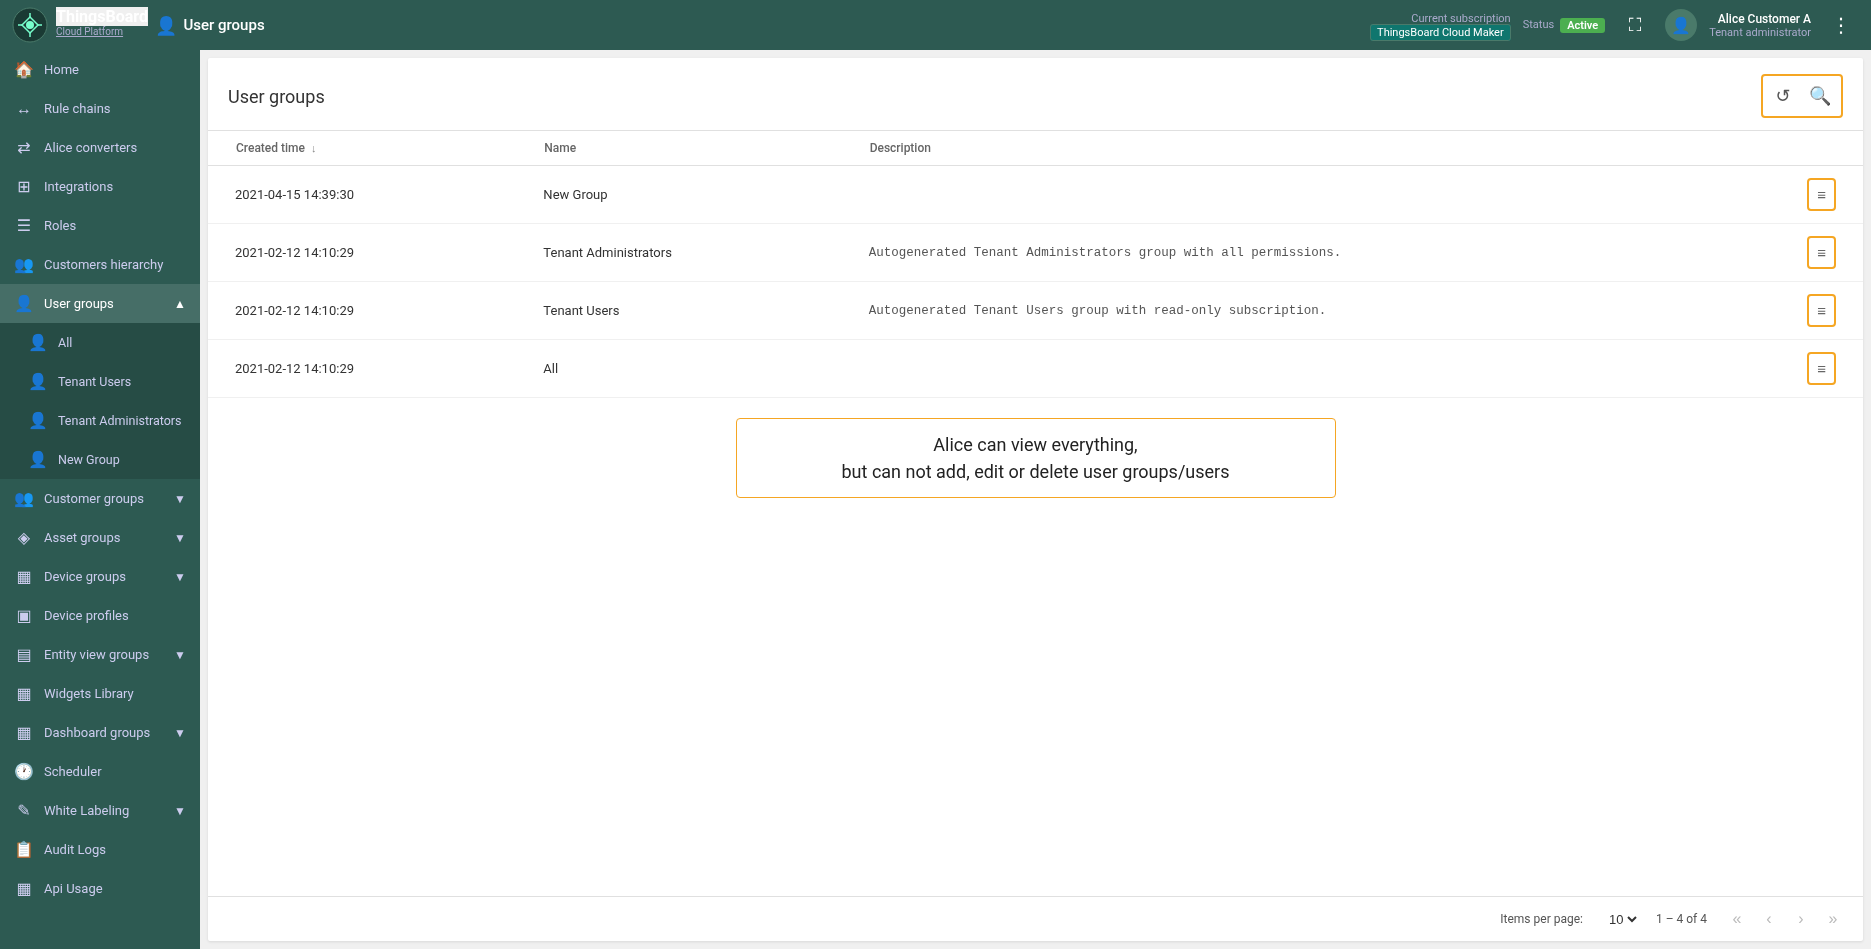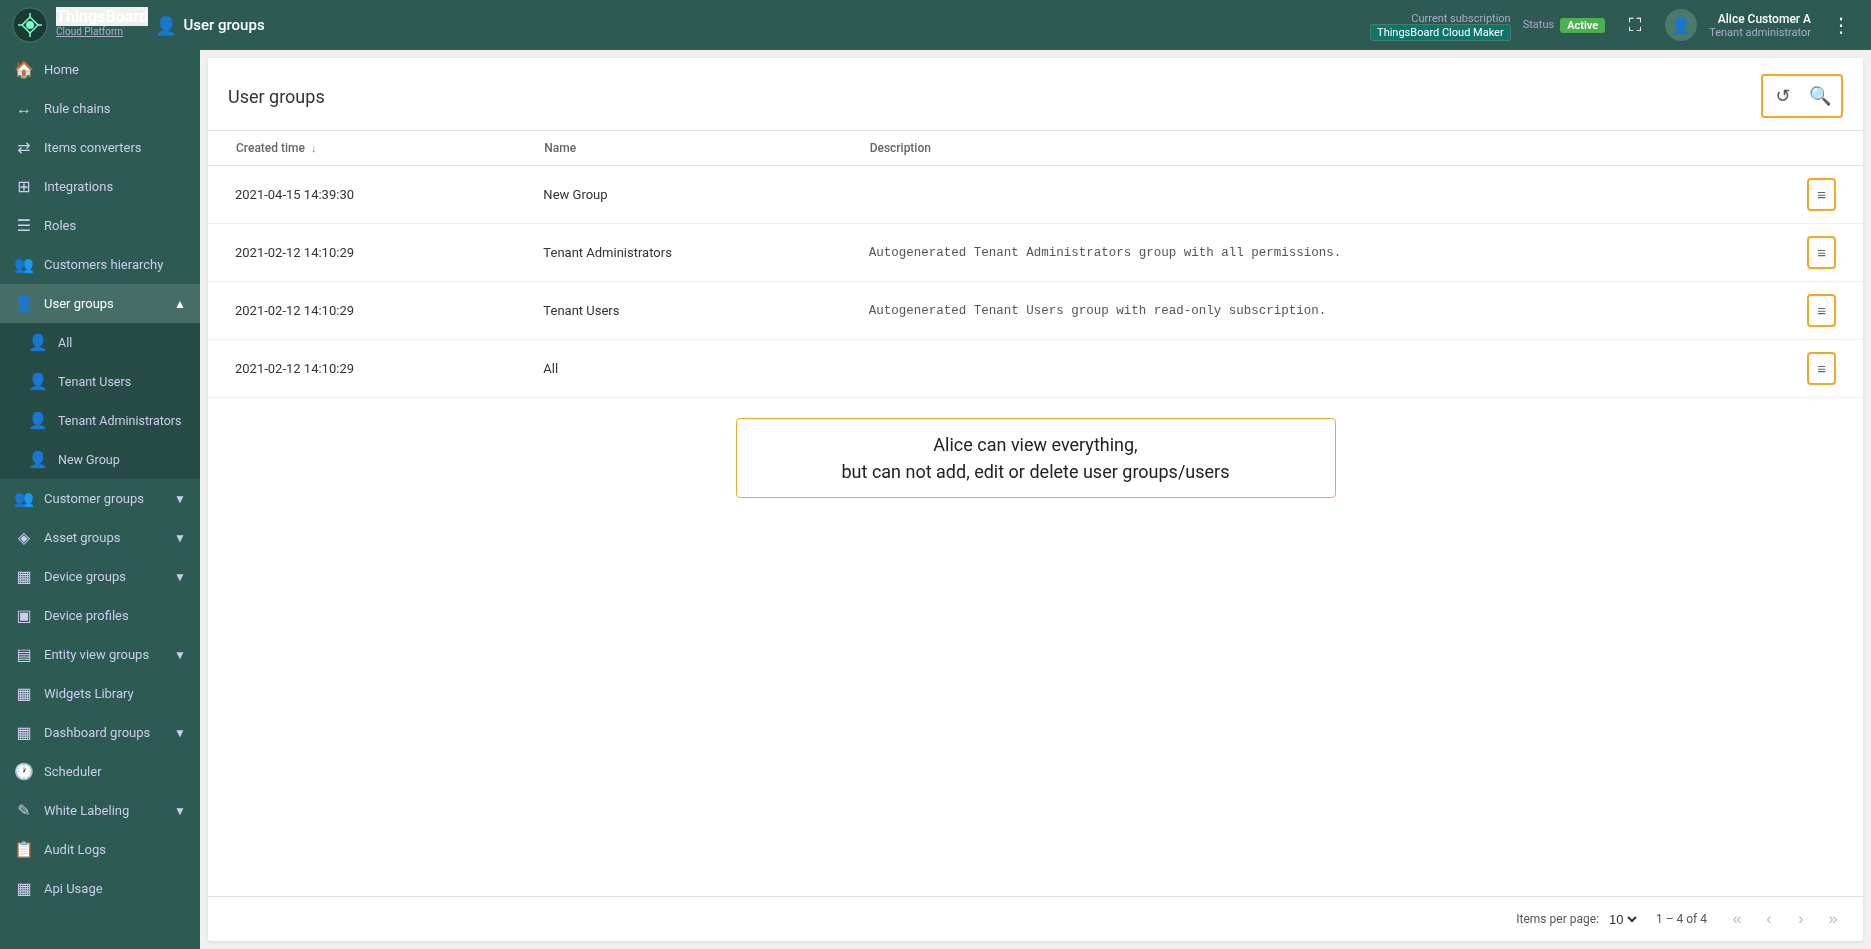--- a/index.html
+++ b/index.html
@@ -190,21 +190,21 @@
     .table-footer {
       display: flex;
       align-items: center;
       justify-content: flex-end;
       padding: 8px 16px;
       border-top: 1px solid #e0e0e0;
       gap: 16px;
       font-size: 12px;
       color: #555;
     }
-    .items-per-page { display: flex; align-items: center; gap: 6px; margin-left: 10px; }
+    .items-per-page { display: flex; align-items: center; gap: 22px; margin-left: 10px; }
     .items-per-page select { border: none; background: none; font-size: 13px; color: #333; cursor: pointer; }
     .pagination-info { }
     .pagination-controls { display: flex; align-items: center; gap: 4px; }
     .page-btn {
       background: none; border: none; cursor: pointer; color: #555;
       width: 28px; height: 28px; border-radius: 50%; display: flex; align-items: center; justify-content: center;
       font-size: 16px;
     }
     .page-btn:disabled { color: #bbb; cursor: default; }
   </style>
@@ -259,21 +259,21 @@
     <div class="sidebar-item">
       <span class="icon">🏠</span>
       <span>Home</span>
     </div>
     <div class="sidebar-item">
       <span class="icon">↔</span>
       <span>Rule chains</span>
     </div>
     <div class="sidebar-item">
       <span class="icon">⇄</span>
-      <span>Items converters</span>
+      <span>Alice converters</span>
     </div>
     <div class="sidebar-item">
       <span class="icon">⊞</span>
       <span>Integrations</span>
     </div>
     <div class="sidebar-item">
       <span class="icon">☰</span>
       <span>Roles</span>
     </div>
     <div class="sidebar-item">

